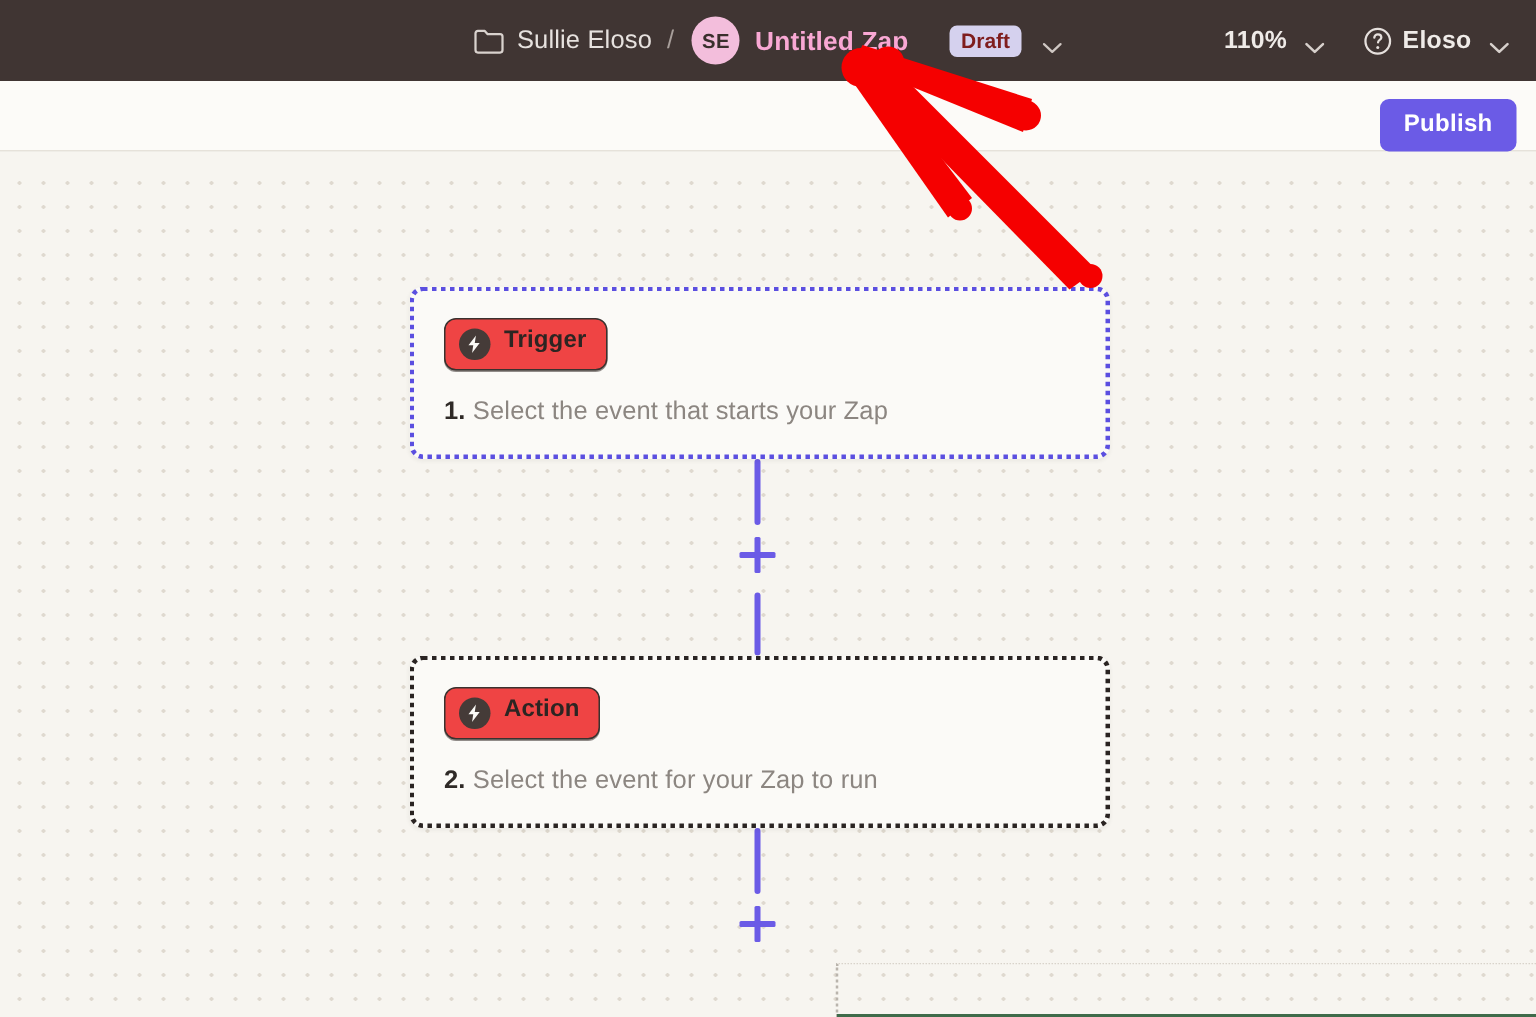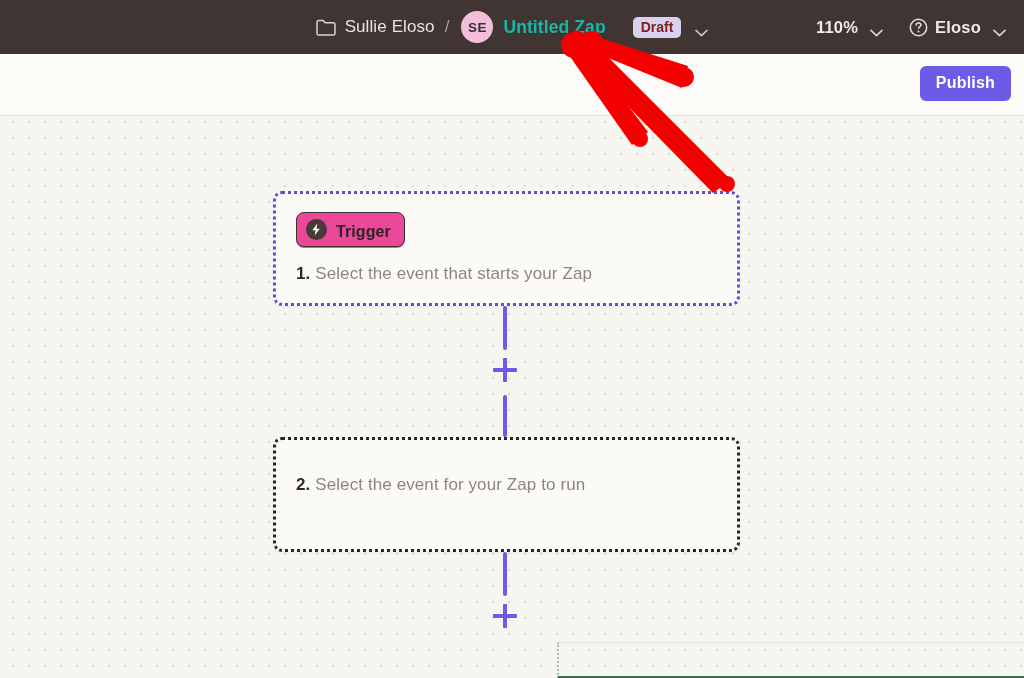--- a/index.html
+++ b/index.html
@@ -70,21 +70,21 @@
     font-weight: 700;
     letter-spacing: .3px;
     display: flex;
     align-items: center;
     justify-content: center;
     flex: none;
     margin-left: 2px;
   }
 
   .zap-title {
-    color: #14b8a6;
+    color: #f9a8d4;
     font-size: 17.5px;
     font-weight: 700;
     letter-spacing: .1px;
     white-space: nowrap;
     margin-left: 1px;
   }
 
   .draft-badge {
     background: #D5D1EE;
     color: #7f1d1d;
@@ -126,21 +126,21 @@
     letter-spacing: .2px;
   }
 
   .help-icon { width: 19px; height: 19px; display: block; flex: none; }
 
   
   .toolbar {
     position: absolute;
     top: 54px; left: 0;
     width: 1024px;
-    height: 62px;
+    height: 47px;
     background: #FCFBF8;
     border-bottom: 1px solid #E6E2DA;
     z-index: 5;
   }
 
   .publish-btn {
     position: absolute;
     right: 13px;
     top: 12px;
     background: #6B5BE6;
@@ -187,23 +187,23 @@
 
   .node.action {
     top: 327px;           
     height: 115px;
     border: 3px dotted #2A2422;
     box-shadow: 0 1px 3px rgba(60,50,40,.07);
   }
 
   .node-badge {
     display: inline-flex;
-    align-items: flex-end;
+    align-items: flex-start;
     gap: 9px;
-    background: #ec4899;
+    background: #ef4444;
     border: 1.6px solid #3A322F;
     border-radius: 8px;
     padding: 6px 13px 6px 9px;
     box-shadow: 0 1px 0 rgba(58,50,47,.55);
   }
 
   .bolt-circle {
     width: 21px; height: 21px;
     border-radius: 50%;
     background: #453B38;
@@ -384,20 +384,28 @@
         </span>
         <span class="node-badge-label">Trigger</span>
       </div>
       <div class="node-desc">
         <span class="step-num">1.</span>
         <span>Select the event that starts your Zap</span>
       </div>
     </div>
 
     <div class="node action">
+      <div class="node-badge">
+        <span class="bolt-circle">
+          <svg viewBox="0 0 11 13" fill="none">
+            <path d="M6.3 0.6 1.3 7.2h3.2l-.8 5.2 5.1-6.7H5.5l.8-5.1z" fill="#FBFAF7"></path>
+          </svg>
+        </span>
+        <span class="node-badge-label">Action</span>
+      </div>
       <div class="node-desc">
         <span class="step-num">2.</span>
         <span>Select the event for your Zap to run</span>
       </div>
     </div>
 
     <div class="bottom-panel"></div>
     <div class="bottom-rule"></div>
   </div>
 

